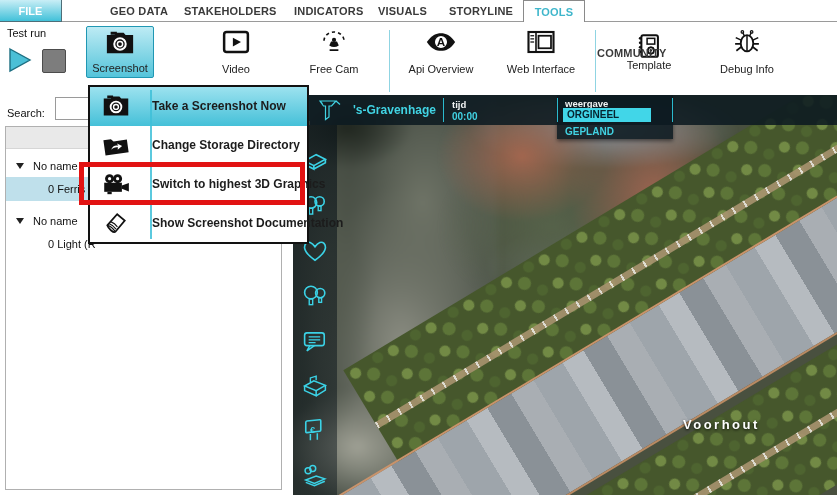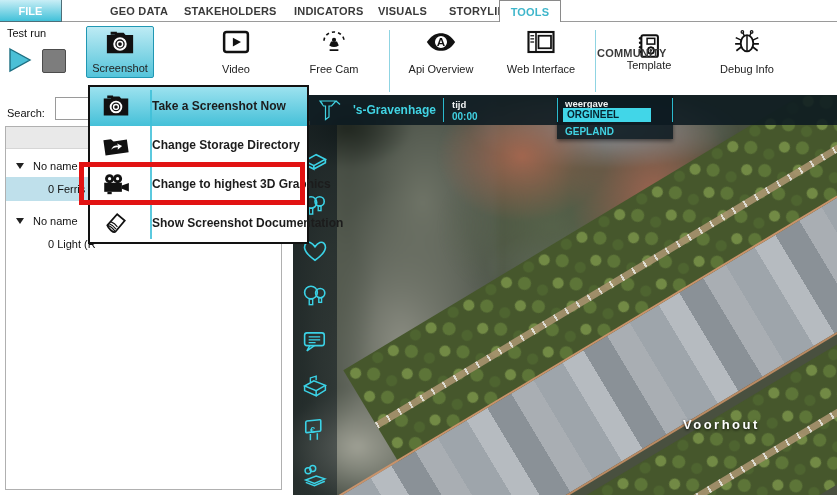--- a/index.html
+++ b/index.html
@@ -139,21 +139,21 @@
 <body>
 
 <div class="tabbar">
   <div class="tabbar-baseline"></div>
   <div class="tab-file">FILE</div>
   <div class="tab" style="left:110px;">GEO DATA</div>
   <div class="tab" style="left:184px;">STAKEHOLDERS</div>
   <div class="tab" style="left:294px;">INDICATORS</div>
   <div class="tab" style="left:378px;">VISUALS</div>
   <div class="tab" style="left:449px;">STORYLINE</div>
-  <div class="tab tab-tools" style="left:499px;width:62px;text-align:center;">TOOLS</div>
+  <div class="tab tab-tools" style="left:523px;width:62px;text-align:center;">TOOLS</div>
   <div class="tab" style="left:597px;margin-top:42px;">COMMUNITY</div>
 </div>
 
 <div class="ribbon">
   <div class="testrun-label">Test run</div>
 
   <div class="play-btn">
     <svg width="28" height="28" viewBox="0 0 28 28">
       <path d="M4 3 L24 14 L4 25 Z" fill="#4bbfd6" stroke="#1d6f82" stroke-width="1.4"></path>
     </svg>
@@ -371,21 +371,21 @@
       <svg width="30" height="24" viewBox="0 0 28 22">
         <circle cx="8" cy="6" r="4.2" fill="#111"></circle>
         <circle cx="15.5" cy="6" r="4.2" fill="#111"></circle>
         <circle cx="8" cy="6" r="1.5" fill="#fff"></circle>
         <circle cx="15.5" cy="6" r="1.5" fill="#fff"></circle>
         <rect x="3" y="9.8" width="16.5" height="8.5" fill="#111"></rect>
         <path d="M19.5 12.5 L26 10 v8 l-6.5-2.5z" fill="#111"></path>
         <rect x="6" y="18.3" width="4" height="2.2" fill="#111"></rect>
       </svg>
     </span>
-    <span class="menu-label">Change to highest 3D Graphics</span>
+    <span class="menu-label">Switch to highest 3D Graphics</span>
   </div>
 
   <div class="menu-item">
     <span class="menu-icon">
       <svg width="28" height="26" viewBox="0 0 24 22">
         <path d="M4.5 13 L13 3.5 L19.5 9 L11.5 18.5 C10 20 5.5 16 4.5 13z" fill="none" stroke="#111" stroke-width="1.5"></path>
         <path d="M4.5 13 c2 .5 5 2.5 7 5.5 M6.2 11.6 c1.8.6 4.2 2.3 5.8 4.6 M7.8 10 c1.7.6 3.9 2.2 5.4 4.3" fill="none" stroke="#111" stroke-width="1"></path>
       </svg>
     </span>
     <span class="menu-label">Show Screenshot Documentation</span>

